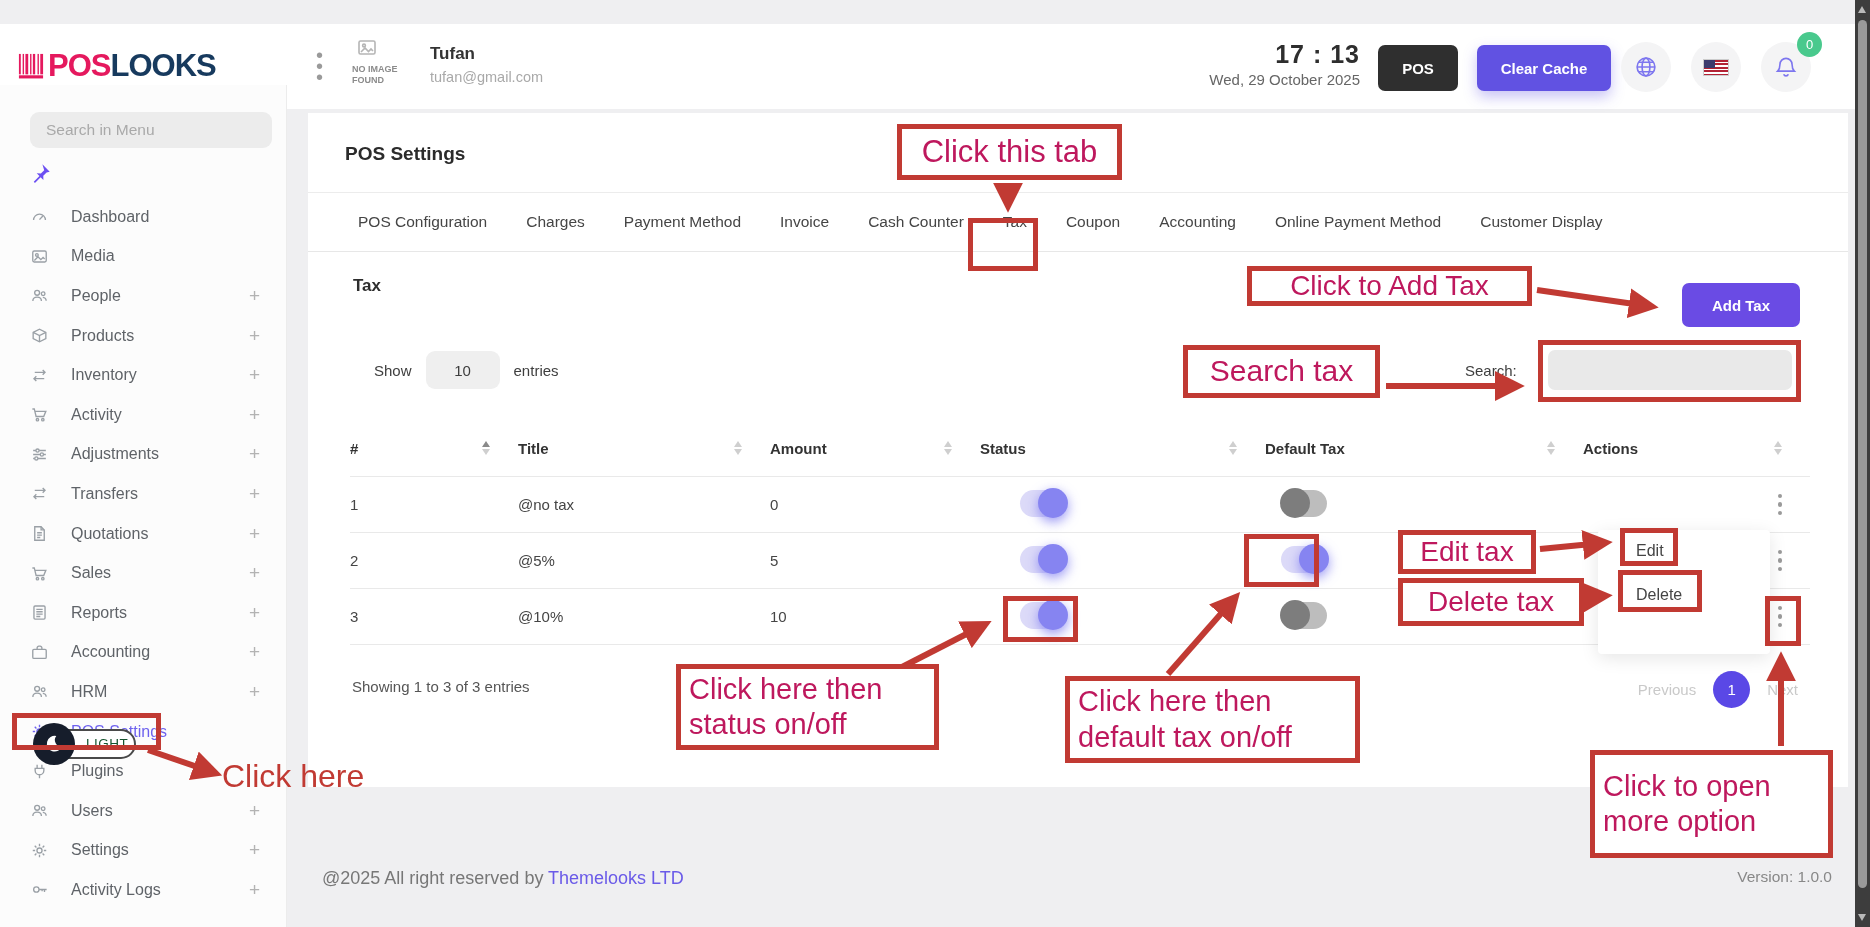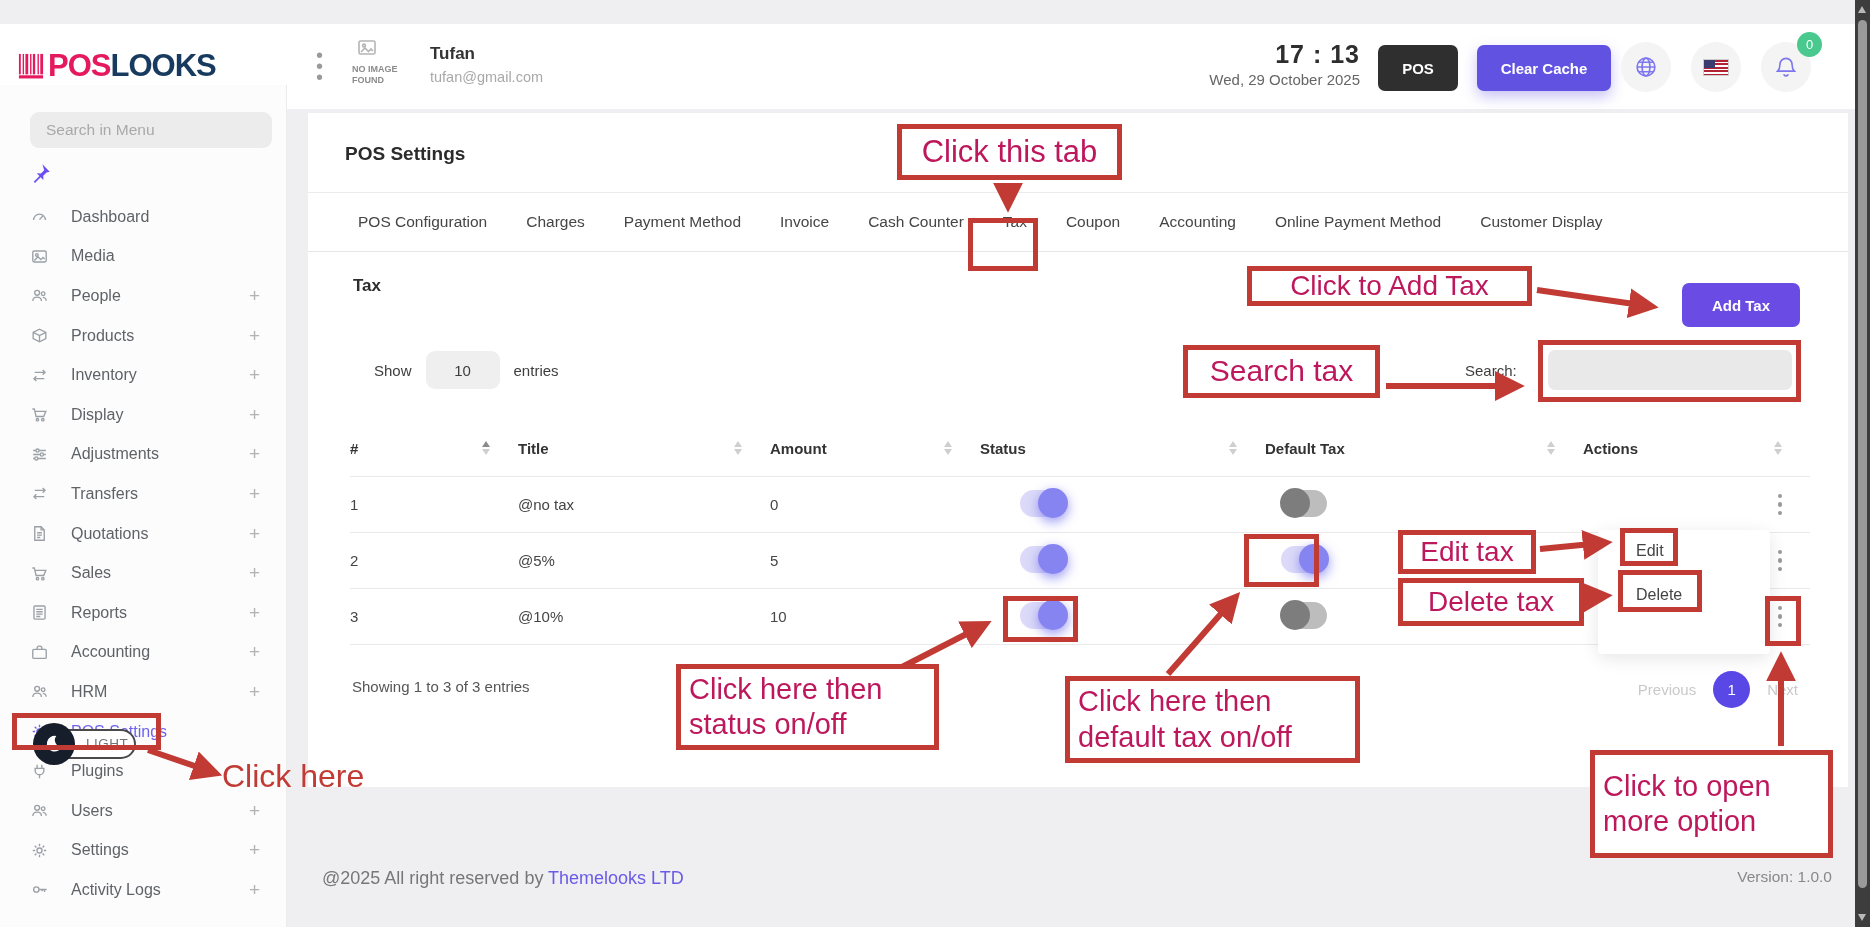--- a/index.html
+++ b/index.html
@@ -51,21 +51,21 @@
   .s-pin { position:absolute; left:30px; top:76px; width:22px; height:24px; fill:#6c4ff2; }
   .s-items { position:absolute; left:0; top:112px; width:100%; }
   .sitem { display:flex; align-items:center; height:39.6px; padding:0 26px 0 30px; cursor:pointer; color:#5f6368; }
   .sitem .sic { width:19px; height:19px; stroke:#9aa0a6; fill:none; stroke-width:1.7; flex:0 0 19px; }
   .sitem .slabel { margin-left:22px; font-size:16px; }
   .sitem .plus { margin-left:auto; color:#b3b3b3; font-size:19px; font-weight:300; }
   .sitem.active { color:#6e62ee; }
   .sitem.active .sic { stroke:#6e62ee; }
   
   .theme-pill { position:absolute; left:50px; top:729px; width:86px; height:30px; background:#fff; border:2px solid #4a4a4a; border-radius:16px; z-index:5; }
-  .theme-pill .tlabel { position:absolute; left:34px; top:5px; font-size:13.5px; color:#737373; letter-spacing:.5px; }
+  .theme-pill .tlabel { position:absolute; left:34px; top:5px; font-size:13.5px; color:#14532d; letter-spacing:.5px; }
   .theme-circle { position:absolute; left:33px; top:723px; width:42px; height:42px; border-radius:50%; background:#161d2b; z-index:6;
                   display:flex; align-items:center; justify-content:center; cursor:pointer; }
   .theme-circle svg { width:22px; height:22px; fill:#fff; }
 
   
   .card { position:absolute; left:308px; top:113px; width:1540px; height:674px; background:#fff; z-index:1; }
   .card-title { height:80px; padding:30px 0 0 37px; font-size:19px; font-weight:bold; color:#2b2b2b; border-bottom:1px solid #ececec; }
   .tabs { display:flex; align-items:center; gap:39px; height:59px; padding-left:50px; border-bottom:1px solid #e7e7e7; }
   .tab { font-size:15.5px; color:#454545; cursor:pointer; white-space:nowrap; }
   .sec-title { position:absolute; left:45px; top:163px; font-size:17px; font-weight:bold; color:#2d2d2d; }
@@ -302,21 +302,21 @@
           <svg class="sic">
             <use href="#i-arrows"></use>
           </svg>
           <span class="slabel">Inventory</span>
           <span class="plus">+</span>
         </div>
       <div class="sitem">
           <svg class="sic">
             <use href="#i-cart"></use>
           </svg>
-          <span class="slabel">Display</span>
+          <span class="slabel">Activity</span>
           <span class="plus">+</span>
         </div>
       <div class="sitem">
           <svg class="sic">
             <use href="#i-sliders"></use>
           </svg>
           <span class="slabel">Adjustments</span>
           <span class="plus">+</span>
         </div>
       <div class="sitem">

